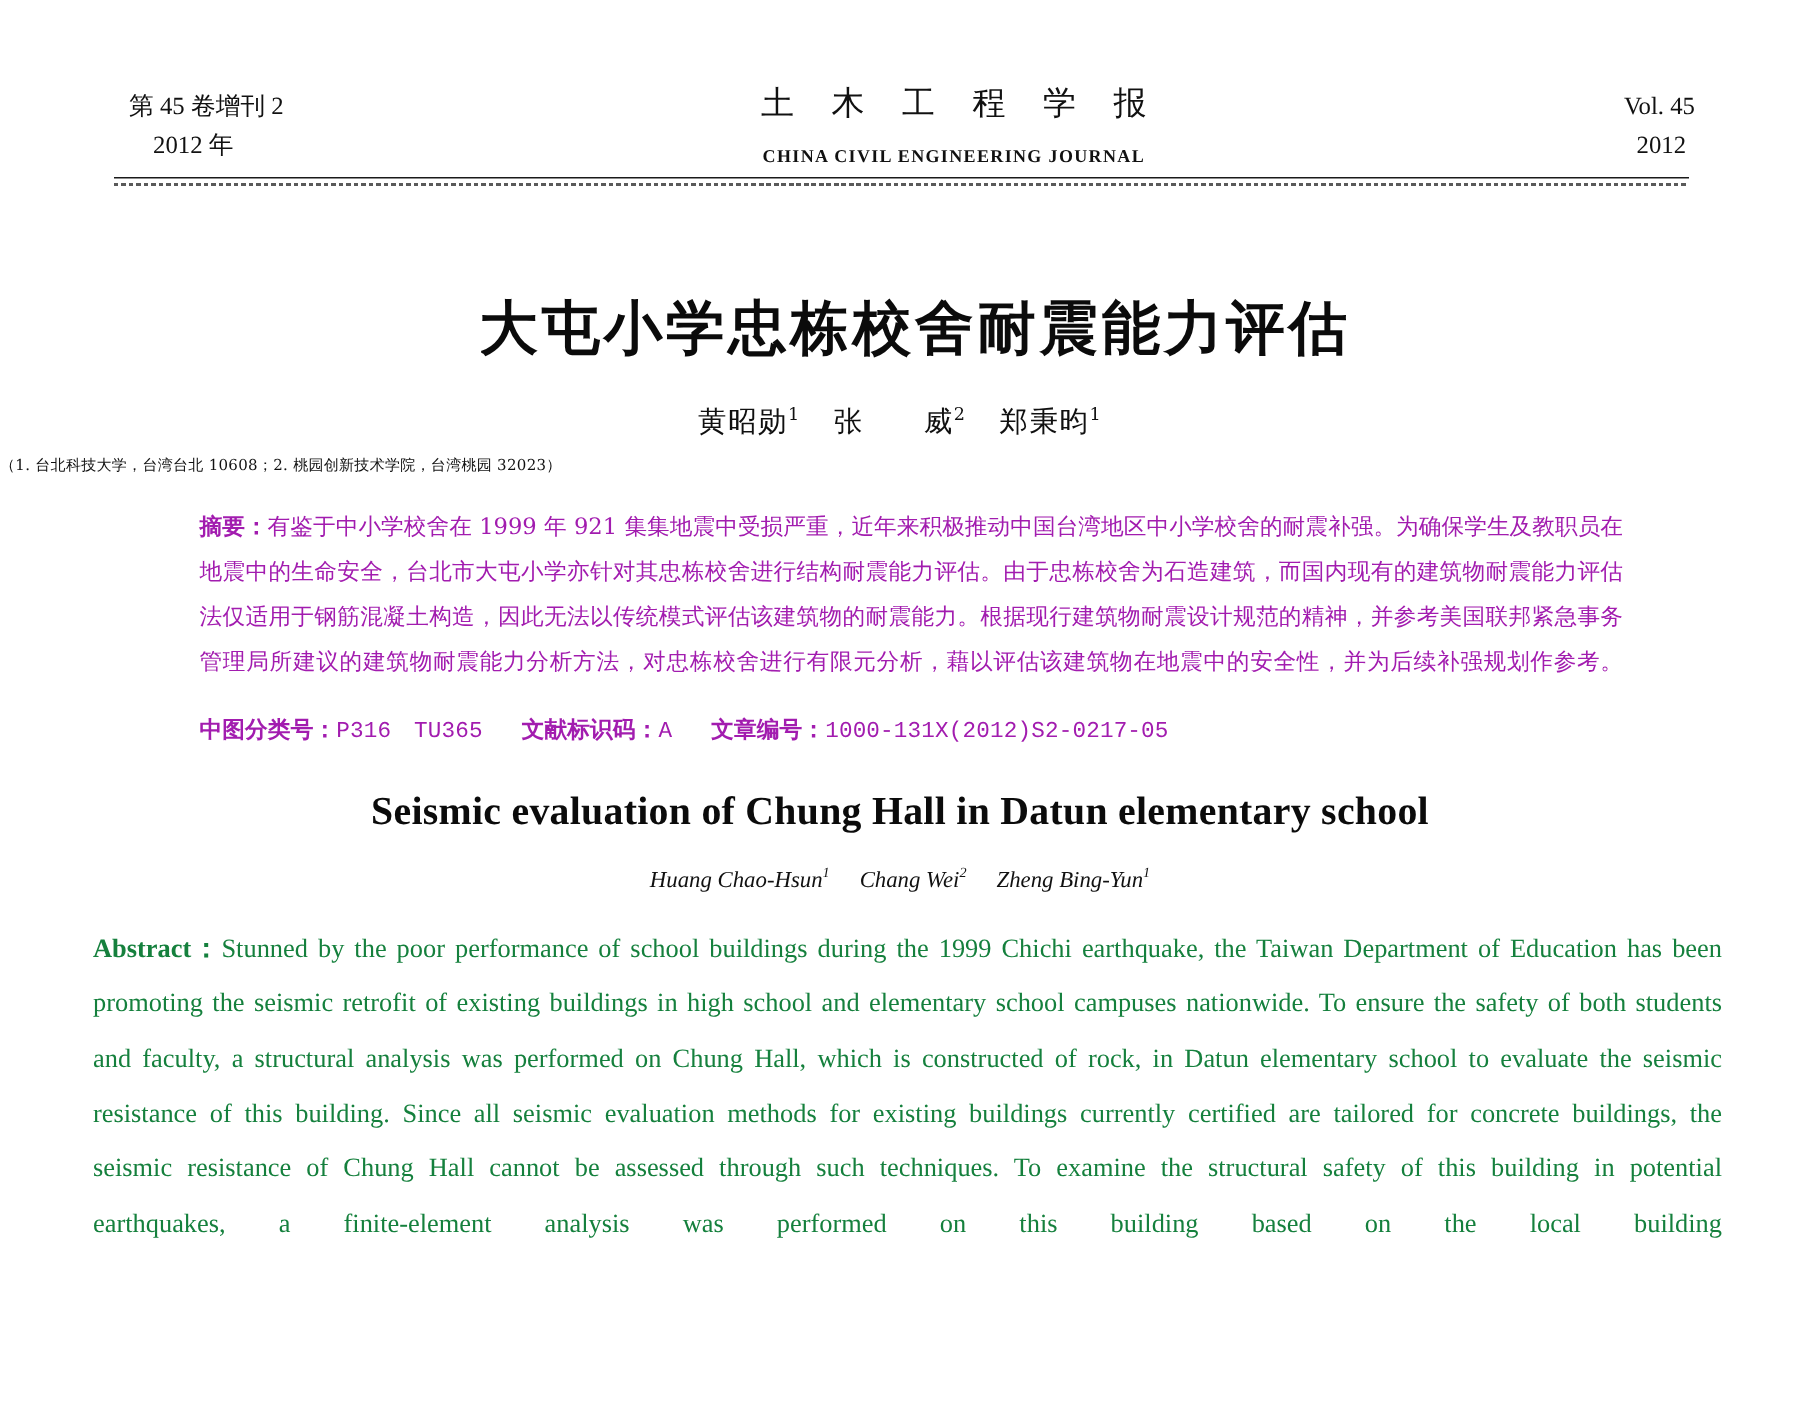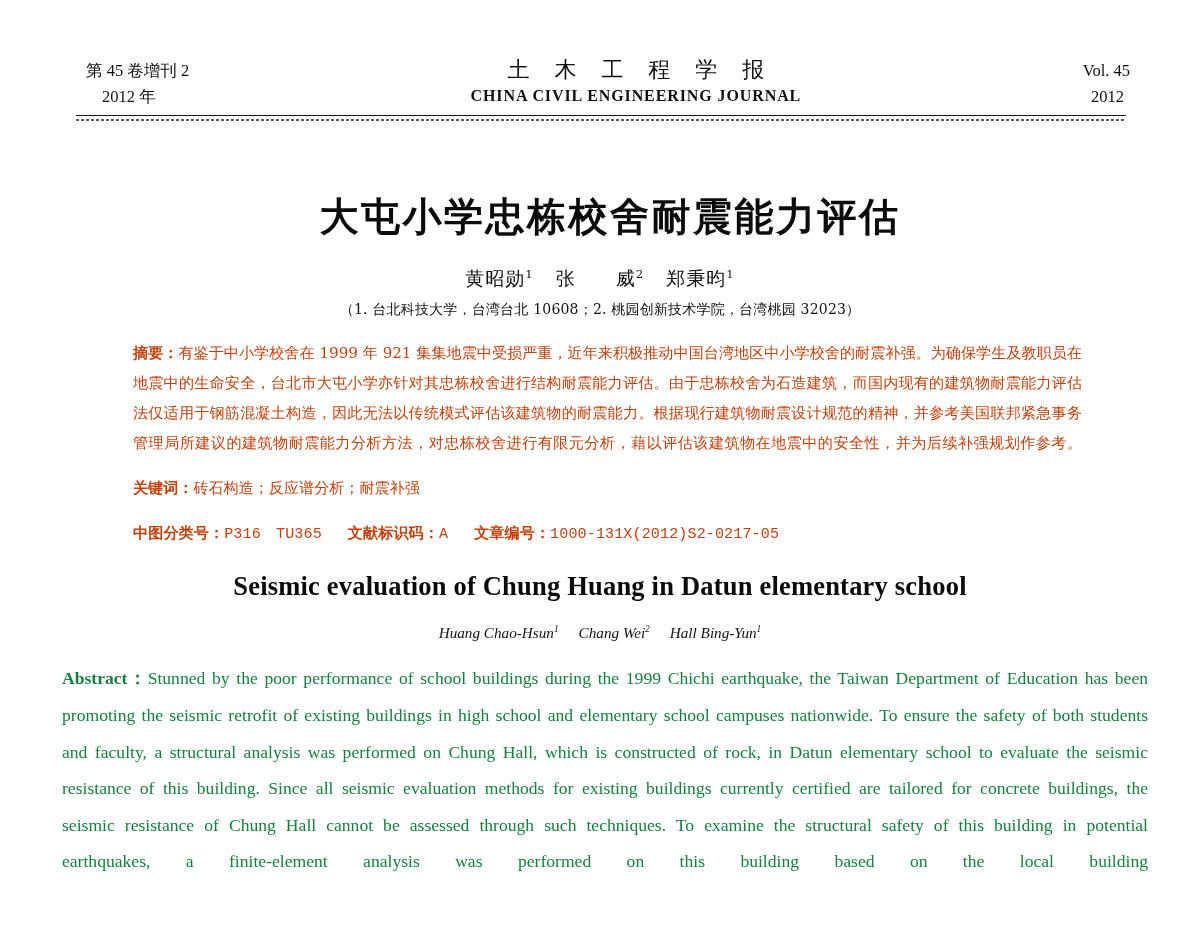--- a/index.html
+++ b/index.html
@@ -52,25 +52,25 @@
   }
   .rh-cn-title {
     font-size: 22px;
     letter-spacing: 9px;
     font-weight: 400;
     font-family: "DejaVu Serif", "Liberation Serif", serif;
     line-height: 1.25;
     padding-left: 9px;
   }
   .rh-en-title {
-    font-size: 16px;
+    font-size: 12px;
     font-weight: bold;
     letter-spacing: 0.9px;
     font-family: "Liberation Serif", "DejaVu Serif", serif;
-    margin-top: 3px;
+    margin-top: 13px;
   }
 
   .rule-wrap {
     margin: 6px 74px 0 76px;
   }
   .rule-thin {
     height: 1px;
     background: #1a1a1a;
   }
   .rule-dotted {
@@ -100,34 +100,34 @@
     font-size: 19px;
     font-family: "DejaVu Serif", "Liberation Serif", serif;
     letter-spacing: 1px;
     color: #101010;
   }
   .authors-cn .aname { white-space: pre; }
   .authors-cn .sep { display: inline-block; width: 22px; }
   sup { font-size: 0.62em; vertical-align: super; line-height: 0; }
 
   .affil-cn {
-    text-align: center;
+    text-align: left;
     margin-top: 9px;
-    font-size: 14px;
+    font-size: 10px;
     font-family: "DejaVu Serif", "Liberation Serif", serif;
     color: #111;
     letter-spacing: 0.2px;
   }
 
   
   .cn-block {
     margin: 20px 118px 16px 133px;
     font-size: 15.1px;
     font-family: "DejaVu Serif", "Liberation Serif", serif;
-    color: #c2410c;
+    color: #a21caf;
     line-height: 1.98;
   }
   .cn-abstract {
     text-align: justify;
     text-align-last: justify;
     text-justify: inter-character;
   }
   .cn-abstract .lead,
   .cn-kw .lead,
   .cn-meta .lead {
@@ -229,29 +229,28 @@
 
   <div class="authors-cn">
     <span class="aname">黄昭勋</span><sup>1</sup><span class="sep"></span><span class="aname">张　　威</span><sup>2</sup><span class="sep"></span><span class="aname">郑秉昀</span><sup>1</sup>
   </div>
 
   <div class="affil-cn">（1. 台北科技大学，台湾台北 10608；2. 桃园创新技术学院，台湾桃园 32023）</div>
 
   <section class="cn-block">
     <p class="cn-abstract"><span class="lead">摘要：</span><span>有鉴于中小学校舍在 1999 年 921 集集地震中受损严重，近年来积极推动中国台湾地区中小学校舍的耐震补强。为确保学生及教职员在地震中的生命安全，台北市大屯小学亦针对其忠栋校舍进行结构耐震能力评估。由于忠栋校舍为石造建筑，而国内现有的建筑物耐震能力评估法仅适用于钢筋混凝土构造，因此无法以传统模式评估该建筑物的耐震能力。根据现行建筑物耐震设计规范的精神，并参考美国联邦紧急事务管理局所建议的建筑物耐震能力分析方法，对忠栋校舍进行有限元分析，藉以评估该建筑物在地震中的安全性，并为后续补强规划作参考。</span></p>
 
-    <p class="cn-kw"><span class="lead">关键词：</span><span>砖石构造；反应谱分析；耐震补强</span></p>
 
     <p class="cn-meta"><span class="lead">中图分类号：</span><span class="en">P316　TU365</span><span class="gap"></span><span class="lead">文献标识码：</span><span class="en">A</span><span class="gap"></span><span class="lead">文章编号：</span><span class="en">1000-131X(2012)S2-0217-05</span></p>
   </section>
 
-  <h2 class="en-title">Seismic evaluation of Chung Huang in Datun elementary school</h2>
+  <h2 class="en-title">Seismic evaluation of Chung Hall in Datun elementary school</h2>
 
   <div class="authors-en">
-    <span>Huang Chao-Hsun</span><sup>1</sup><span class="sep"></span><span>Chang Wei</span><sup>2</sup><span class="sep"></span><span>Hall Bing-Yun</span><sup>1</sup>
+    <span>Huang Chao-Hsun</span><sup>1</sup><span class="sep"></span><span>Chang Wei</span><sup>2</sup><span class="sep"></span><span>Zheng Bing-Yun</span><sup>1</sup>
   </div>
 
 
   <p class="en-abstract"><span class="lead">Abstract：</span><span>Stunned by the poor performance of school buildings during the 1999 Chichi earthquake, the Taiwan Department of Education has been promoting the seismic retrofit of existing buildings in high school and elementary school campuses nationwide. To ensure the safety of both students and faculty, a structural analysis was performed on Chung Hall, which is constructed of rock, in Datun elementary school to evaluate the seismic resistance of this building. Since all seismic evaluation methods for existing buildings currently certified are tailored for concrete buildings, the seismic resistance of Chung Hall cannot be assessed through such techniques. To examine the structural safety of this building in potential earthquakes, a finite-element analysis was performed on this building based on the local building</span></p>
 
   <div class="clipped-line">code, whose design values are also suggested by FEMA 356, and the results will serve as a reference for the</div>
 
 </div>
 
 </body></html>

